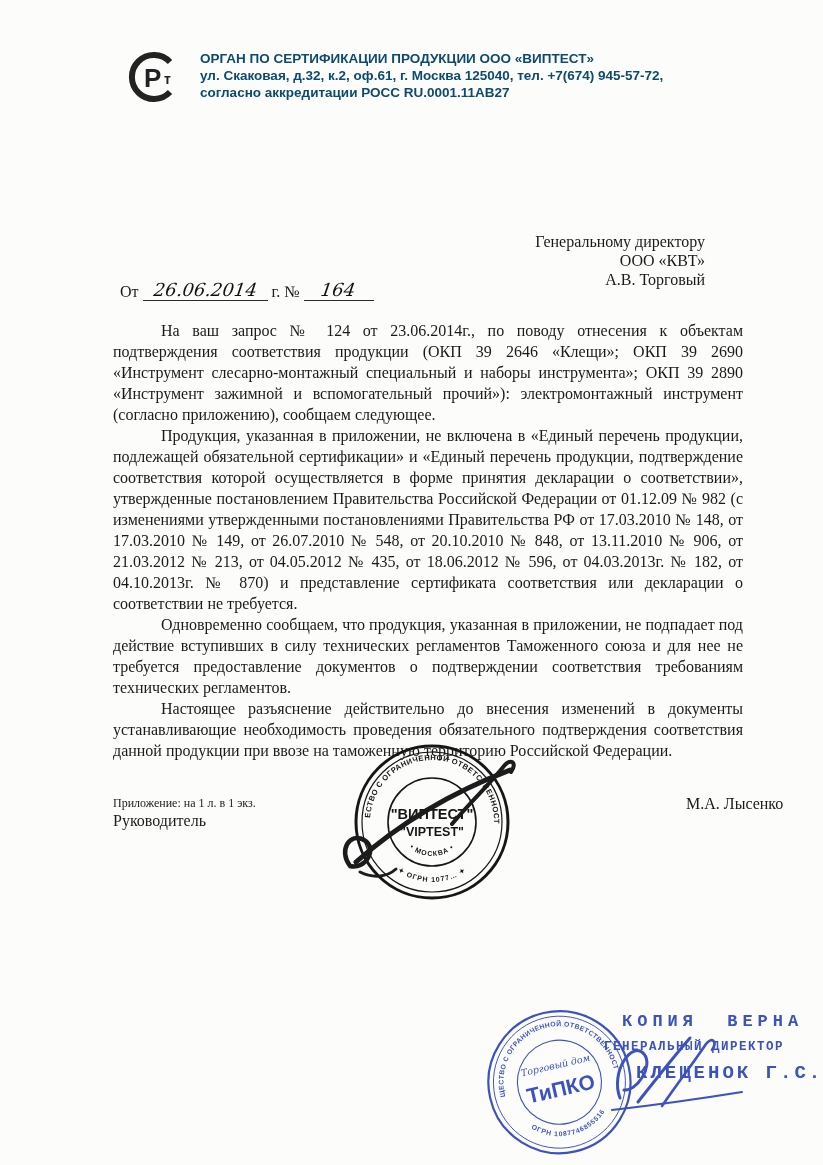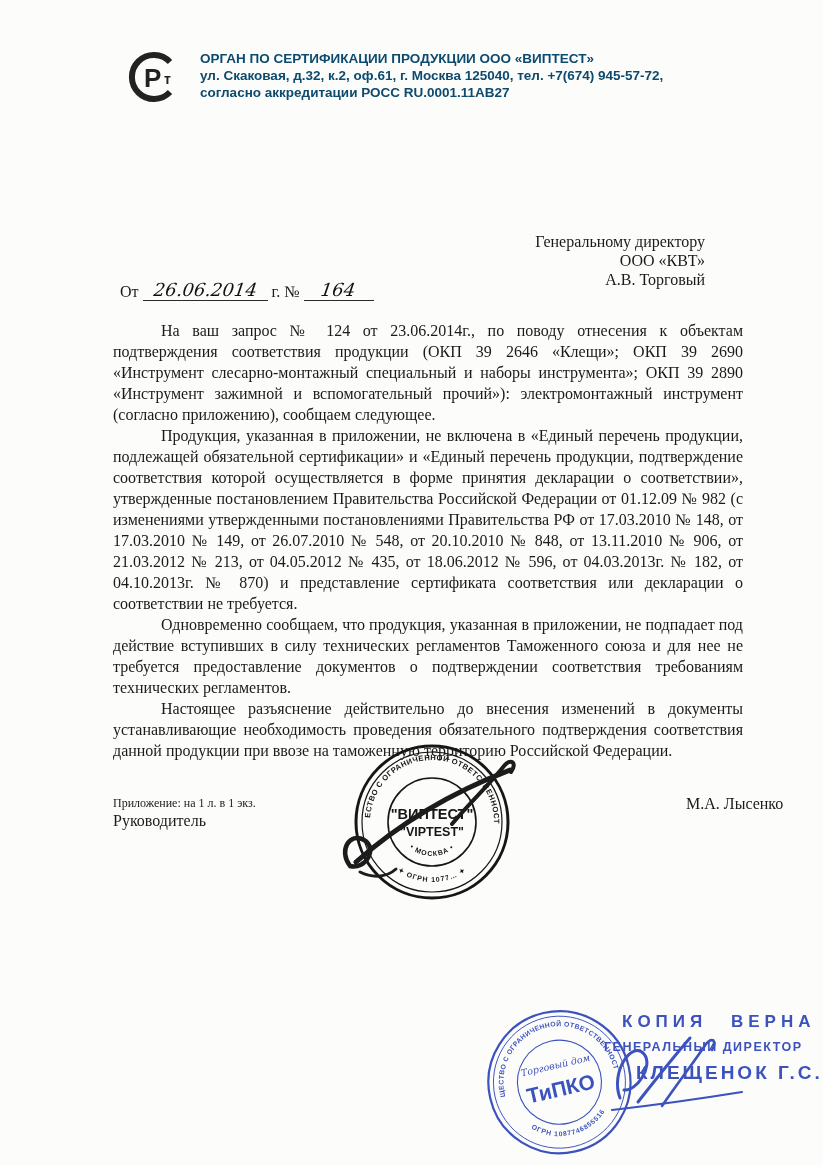--- a/index.html
+++ b/index.html
@@ -38,21 +38,21 @@
   .sig-title { left:113px; top:812px; font-size:16px; }
   .sig-name  { left:645px; top:795px; font-size:16px;margin-left:41px; }
 
   
   .seal-box { left:352px; top:742px; width:160px; height:160px; }
   .sign-black-box { left:330px; top:736px; width:205px; height:168px; }
 
   
   .blue-round-box { left:486px; top:1004px; width:150px; height:170px;
     transform:rotate(-13deg); }
-  .stamp-blue-text { color:#3c52bd; font-family:Liberation Sans, sans-serif;
+  .stamp-blue-text { color:#3c52bd; font-family:Liberation Mono, monospace;
     font-weight:bold; white-space:nowrap; }
   .copy-line { left:622px; top:1012px; font-size:17px; letter-spacing:5px; word-spacing:14px; }
   .position-line { left:604px; top:1040px; font-size:12.5px; letter-spacing:1.5px; }
   .name-line { left:636px; top:1062px; font-size:19px; letter-spacing:3px; }
   .sign-blue-box { left:592px; top:1012px; width:170px; height:115px; }
 
   svg text { font-family:"Liberation Sans", sans-serif; }
 </style>
 </head>
 <body>

